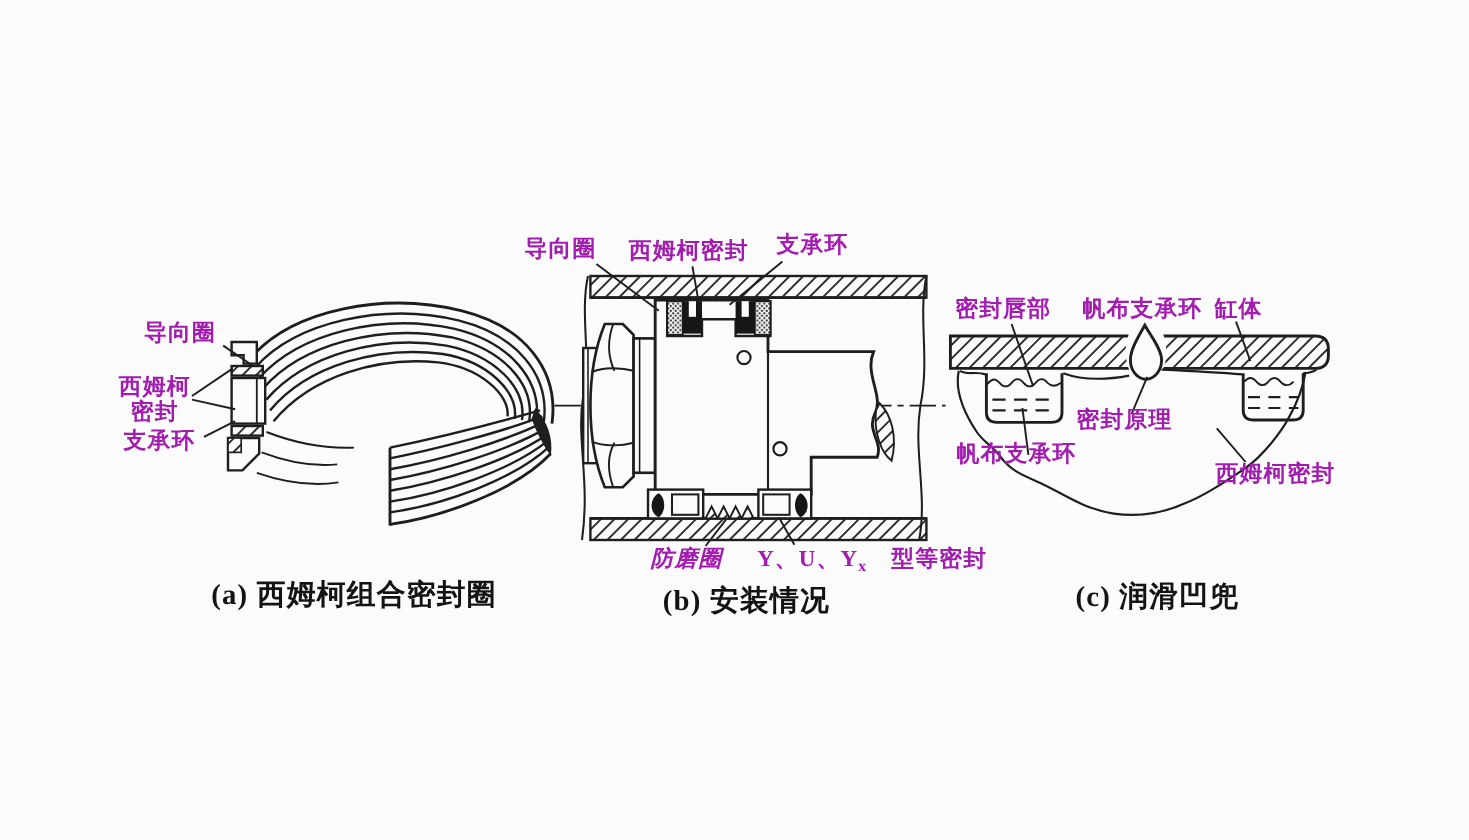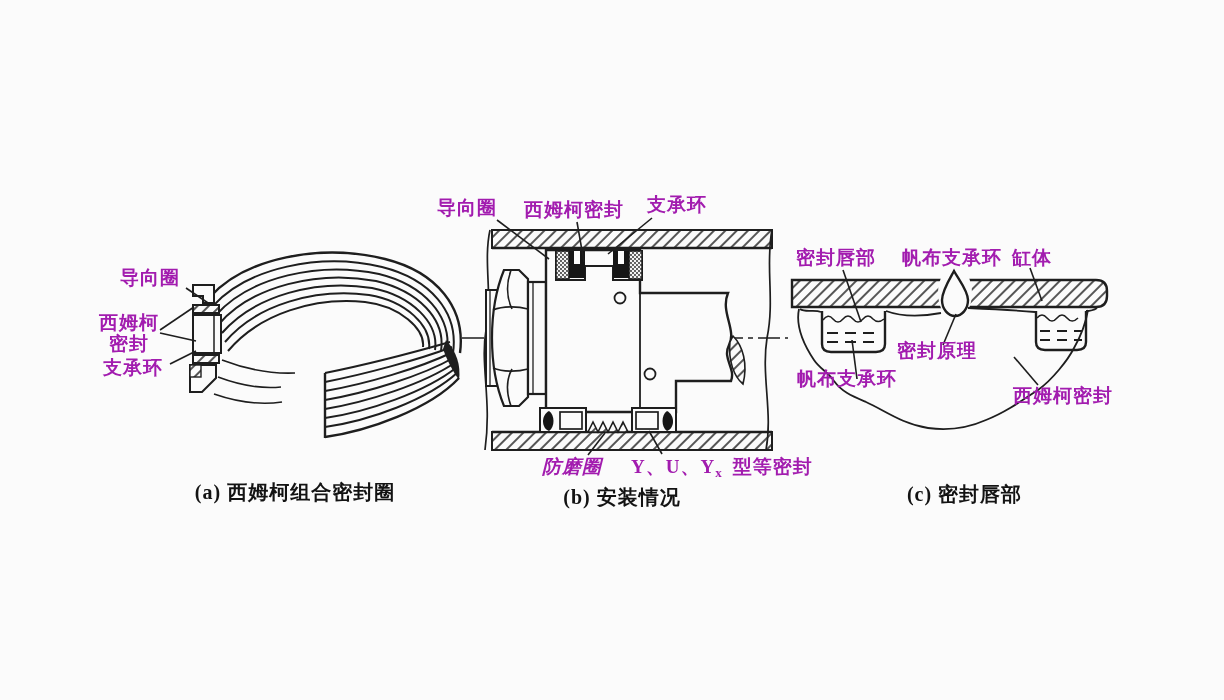--- a/index.html
+++ b/index.html
@@ -9,25 +9,25 @@
     font-family:"Liberation Serif", serif;
   }
   svg.art { position:absolute; left:0; top:0; }
   .lbl {
     position:absolute; font-size:19px; font-weight:bold; color:#a21caf;
     letter-spacing:1px; white-space:nowrap; line-height:21px;
   }
   .lbl-stack { text-align:center; }
   .lbl-stack span { display:block; }
   .cap {
-    position:absolute; font-size:20px; font-weight:bold; color:#131313;
+    position:absolute; font-size:24px; font-weight:bold; color:#131313;
     text-align:center; white-space:nowrap; letter-spacing:1px;
   }
   .subx { font-size:13px; vertical-align:-4px; }
-  .sfx { margin-left:10px; }
+  .sfx { margin-left:20px; }
 </style>
 </head>
 <body>
 
 <svg class="art" width="1224" height="700" viewBox="0 0 1224 700">
   <defs>
     <pattern id="hatch" width="8" height="8" patternUnits="userSpaceOnUse" patternTransform="rotate(-45)">
       <rect width="8" height="8" fill="#fbfbfb"></rect>
       <line x1="0" y1="4" x2="8" y2="4" stroke="#1e1e1e" stroke-width="1.5"></line>
     </pattern>
@@ -201,13 +201,13 @@
   <span>Y、U、Y</span><sub class="subx">x</sub><span class="sfx">型等密封</span>
 </div>
 <div class="cap" style="left:537px; top:484px; width:170px;text-align:center;">(b) 安装情况</div>
 
 <div class="lbl" style="left:796px; top:247px;">密封唇部</div>
 <div class="lbl" style="left:902px; top:247px;">帆布支承环</div>
 <div class="lbl" style="left:1012px; top:247px;">缸体</div>
 <div class="lbl" style="left:897px; top:340px;">密封原理</div>
 <div class="lbl" style="left:797px; top:368px;">帆布支承环</div>
 <div class="lbl" style="left:1013px; top:385px;">西姆柯密封</div>
-<div class="cap" style="left:877px; top:481px; width:175px;">(c) 密封唇部</div>
+<div class="cap" style="left:877px; top:481px; width:175px;">(c) 润滑凹兜</div>
 
 </body></html>

